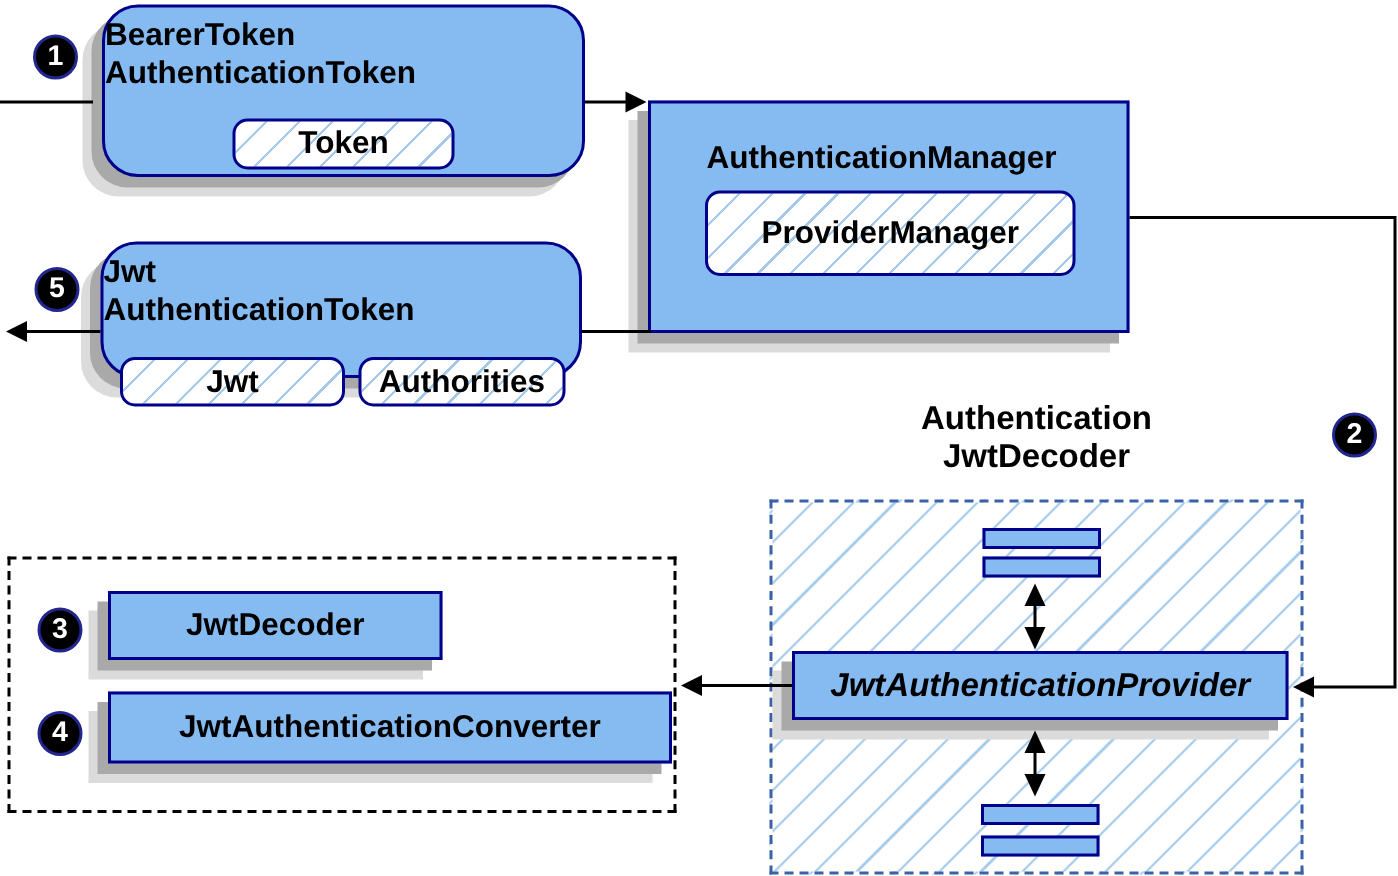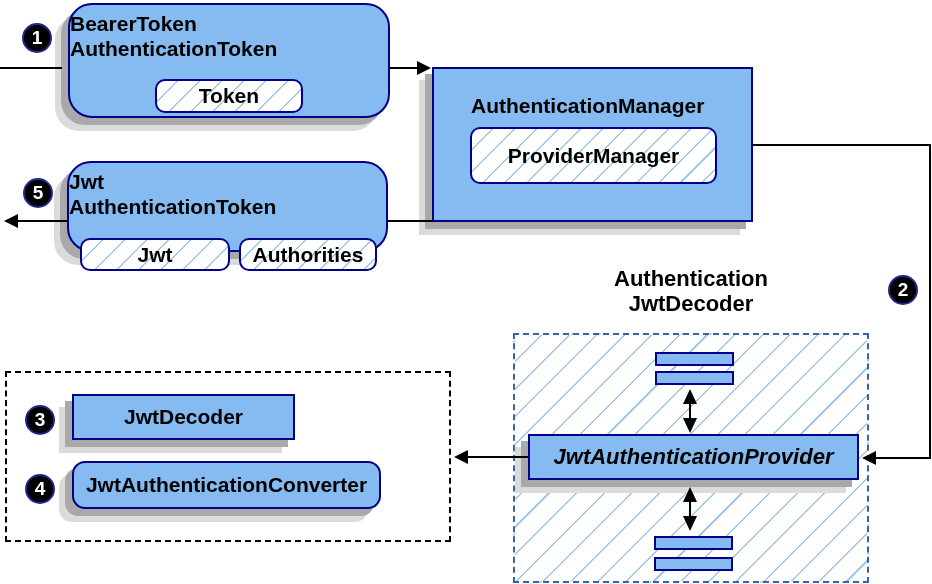--- a/index.html
+++ b/index.html
@@ -59,21 +59,21 @@
   
   #bearer-box{left:68px;top:3px;width:322px;height:115px;}
   #bearer-field{left:50%;transform:translateX(-50%);top:74px;width:148px;height:34px;}
   #am-box{left:432px;top:67px;width:321px;height:155px;}
   #am-impl{left:36px;top:58px;width:247px;height:57px;}
   #jwt-box{left:67px;top:161px;width:321px;height:91px;}
   #jwt-field{left:11px;top:75px;width:150px;height:33px;}
   #authorities-field{left:170px;top:75px;width:138px;height:33px;}
   #provider-box{left:528px;top:434px;width:331px;height:46px;font-size:22px;font-style:italic;}
   #decoder-box{left:72px;top:394px;width:223px;height:46px;}
-  #converter-box{left:72px;top:461px;width:309px;height:48px;border-radius:13px;}
+  #converter-box{left:72px;top:461px;width:376px;height:48px;}
   #providers-label{
     position:absolute;left:513px;top:266px;width:356px;
     text-align:center;font-weight:bold;font-size:22px;line-height:25px;
   }
   
   .badge{
     position:absolute;width:30px;height:30px;border-radius:50%;
     background:var(--badge-bg,#000);
     border:2px solid var(--badge-ring,#22278F);
     box-sizing:border-box;

